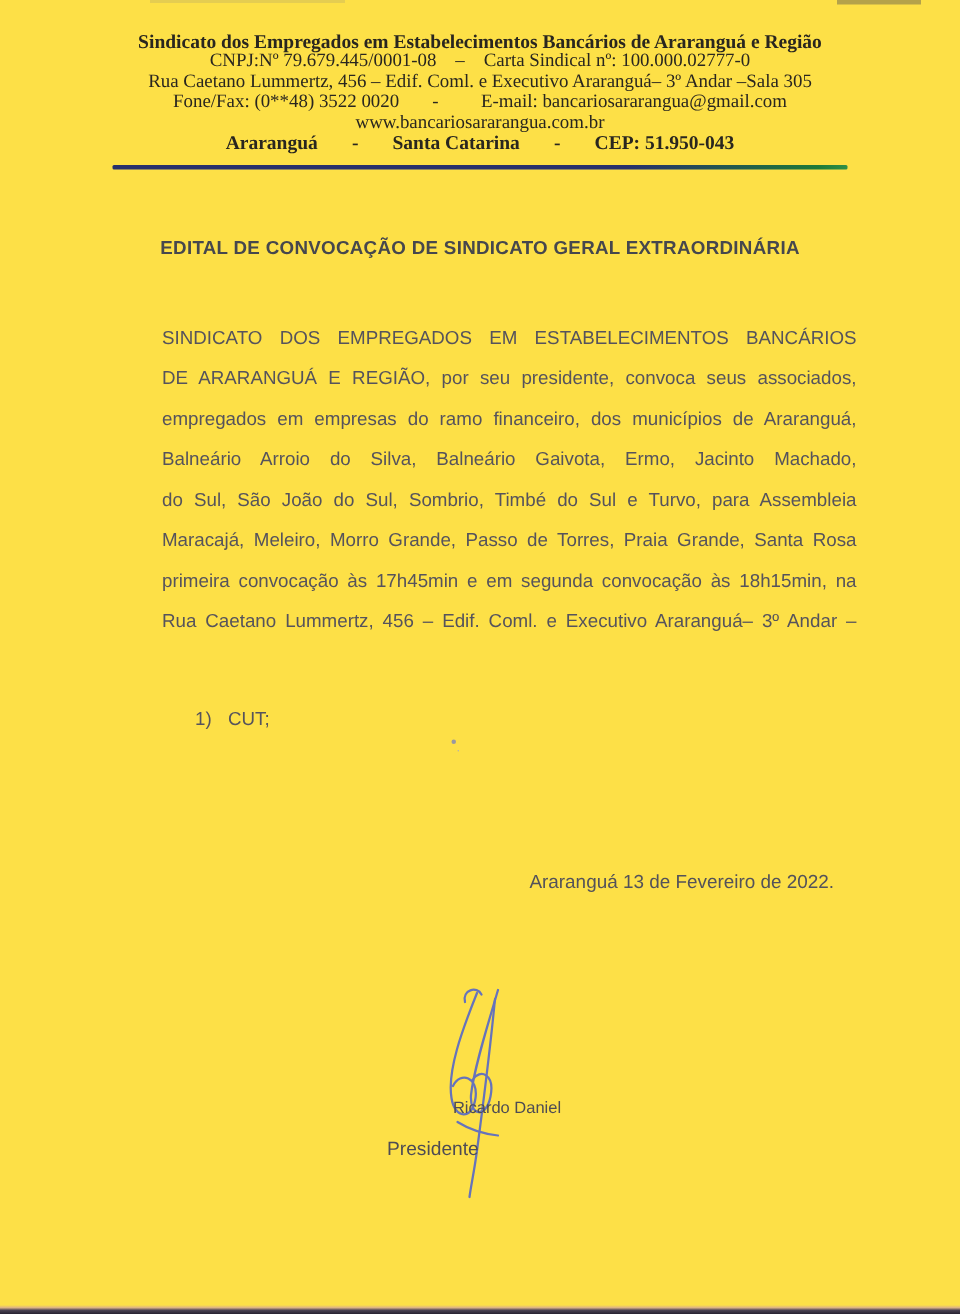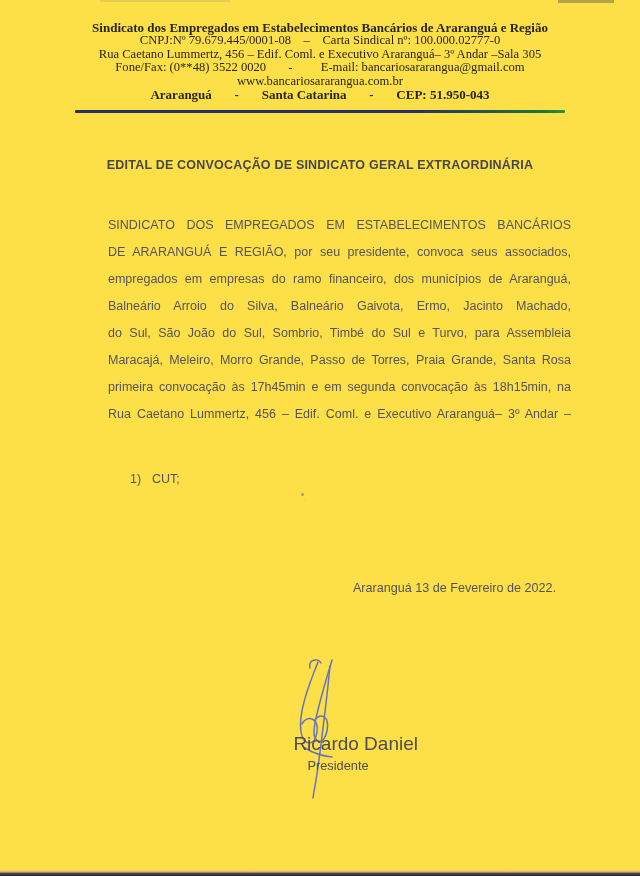--- a/index.html
+++ b/index.html
@@ -35,22 +35,22 @@
   .jline{line-height:27px;text-align:justify;text-align-last:justify;text-justify:inter-word;}
   .jline.last{text-align-last:left;}
   
   .agenda{position:absolute;top:466px;left:130px;width:425px;display:flex;font-size:12.5px;color:#56535c;}
   .agenda-marker{width:22px;flex:0 0 22px;line-height:27px;}
   .agenda-text{flex:1;}
   
   .date-line{position:absolute;top:581px;right:84px;font-size:12.6px;color:#53525a;}
   
   .signature-svg{position:absolute;top:652px;left:280px;width:120px;height:150px;}
-  .sig-name{position:absolute;top:733px;left:258px;width:160px;text-align:right;font-size:19px;color:#4e4c54;}
-  .sig-role{position:absolute;top:758px;left:258px;width:160px;text-align:center;font-size:12.8px;color:#4e4c54;}
+  .sig-name{position:absolute;top:733px;left:258px;width:160px;text-align:center;font-size:11px;color:#4e4c54;}
+  .sig-role{position:absolute;top:758px;left:258px;width:160px;font-size:12.8px;color:#4e4c54;}
 </style>
 </head>
 <body>
 
 <div class="page">
 
   <div class="smudge-tl"></div>
   <div class="smudge-tr"></div>
 
   <div class="header">

